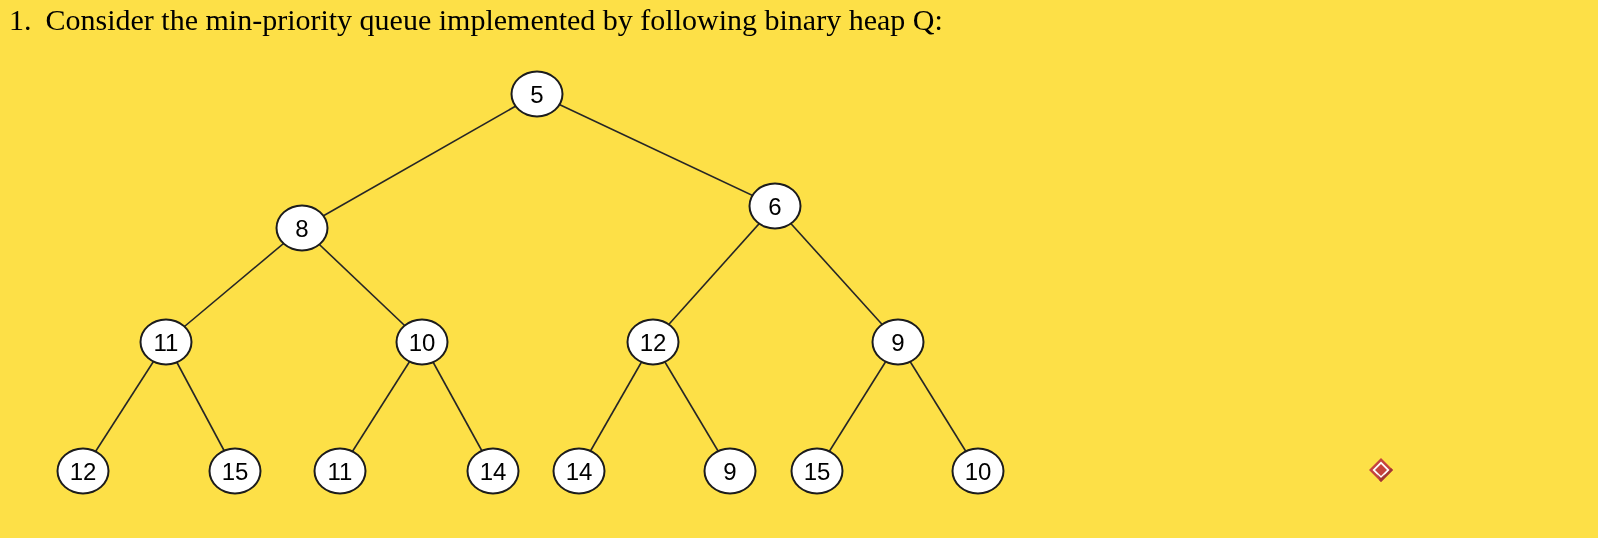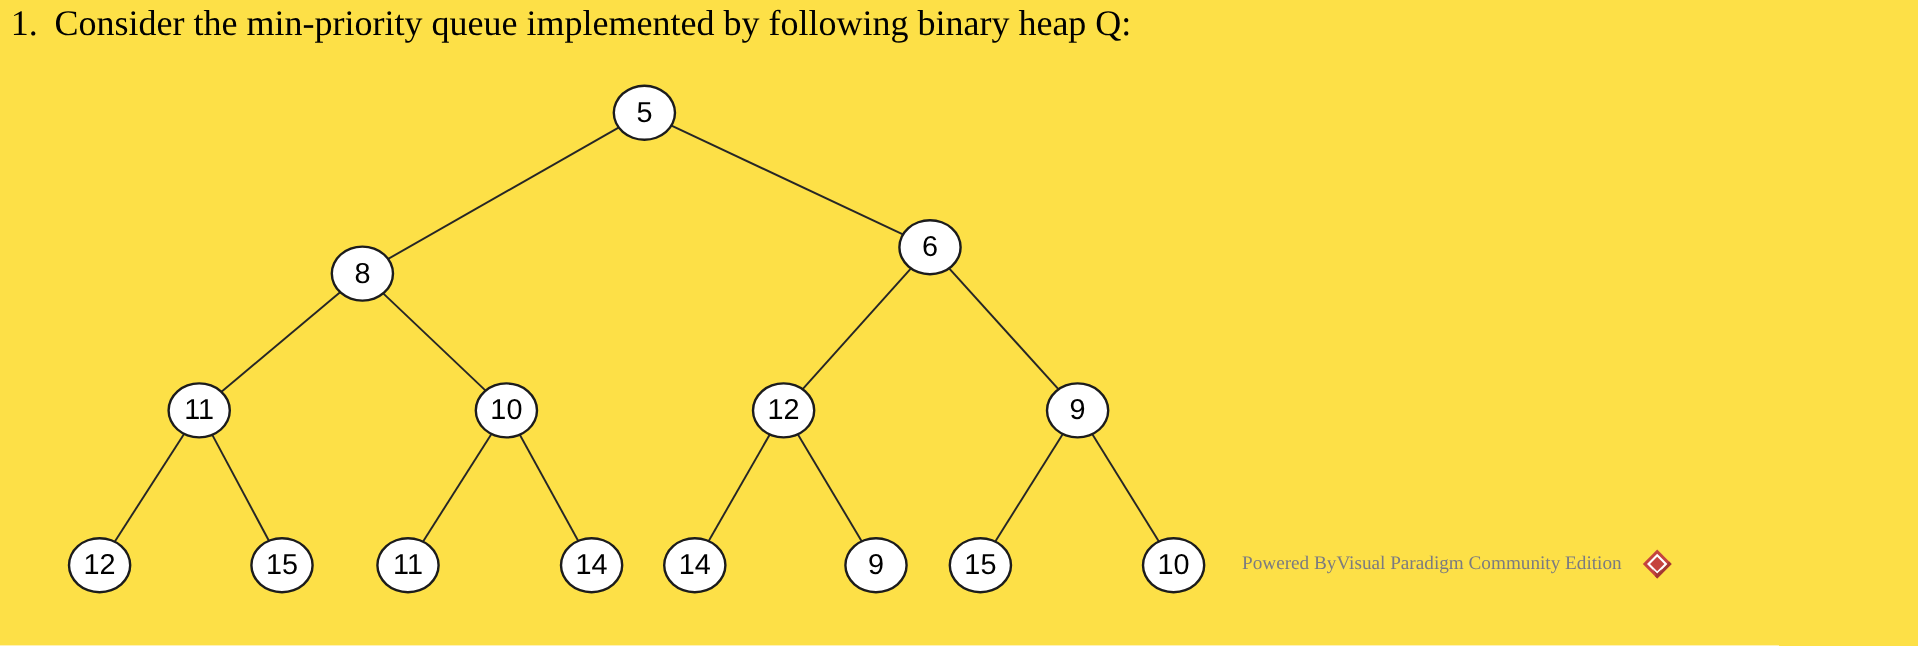--- a/index.html
+++ b/index.html
@@ -99,21 +99,20 @@
   <div class="node" style="left:898px; top:342px">9</div>
   <div class="node" style="left:83px;  top:471px">12</div>
   <div class="node" style="left:235px; top:471px">15</div>
   <div class="node" style="left:340px; top:471px">11</div>
   <div class="node" style="left:493px; top:471px">14</div>
   <div class="node" style="left:579px; top:471px">14</div>
   <div class="node" style="left:730px; top:471px">9</div>
   <div class="node" style="left:817px; top:471px">15</div>
   <div class="node" style="left:978px; top:471px">10</div>
 
-  <div class="watermark">Powered ByVisual Paradigm Community Edition</div>
 
   <svg class="vp-logo" viewBox="0 0 30 30" xmlns="http://www.w3.org/2000/svg">
     <polygon points="15,3 27,15 15,27 3,15" fill="#c5433e"></polygon>
     <polygon points="27,15 15,27 13,25 25,13" fill="#a33732"></polygon>
     <polygon points="15,6.5 23.5,15 15,23.5 6.5,15" fill="#ffffff"></polygon>
     <polygon points="15,9 21,15 15,21 9,15" fill="#c5433e"></polygon>
     <polygon points="11,19 15,23 19,19 15,25.5" fill="#a33732"></polygon>
   </svg>
 
 </div>

